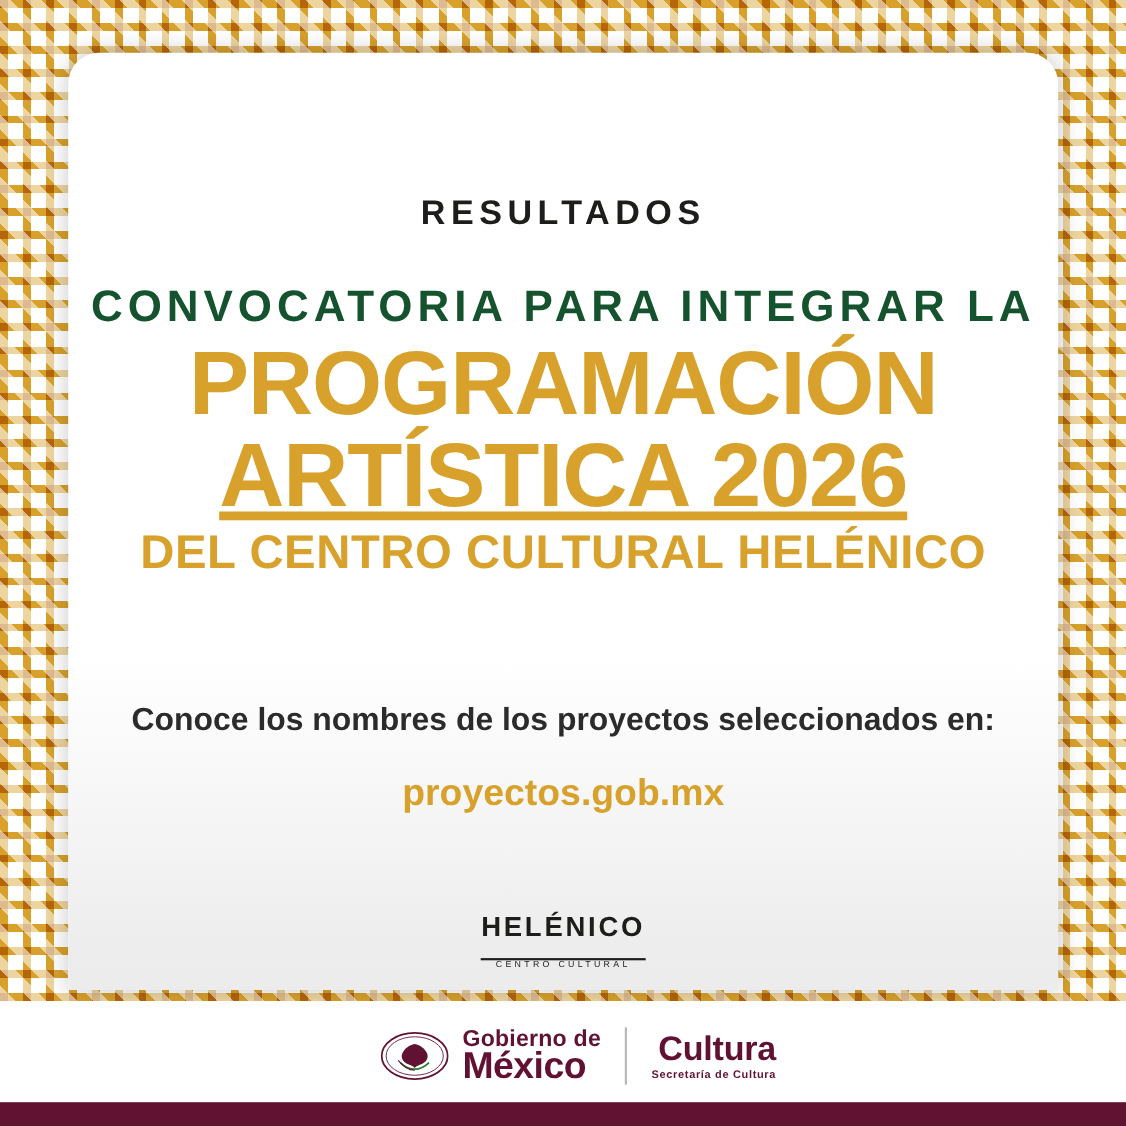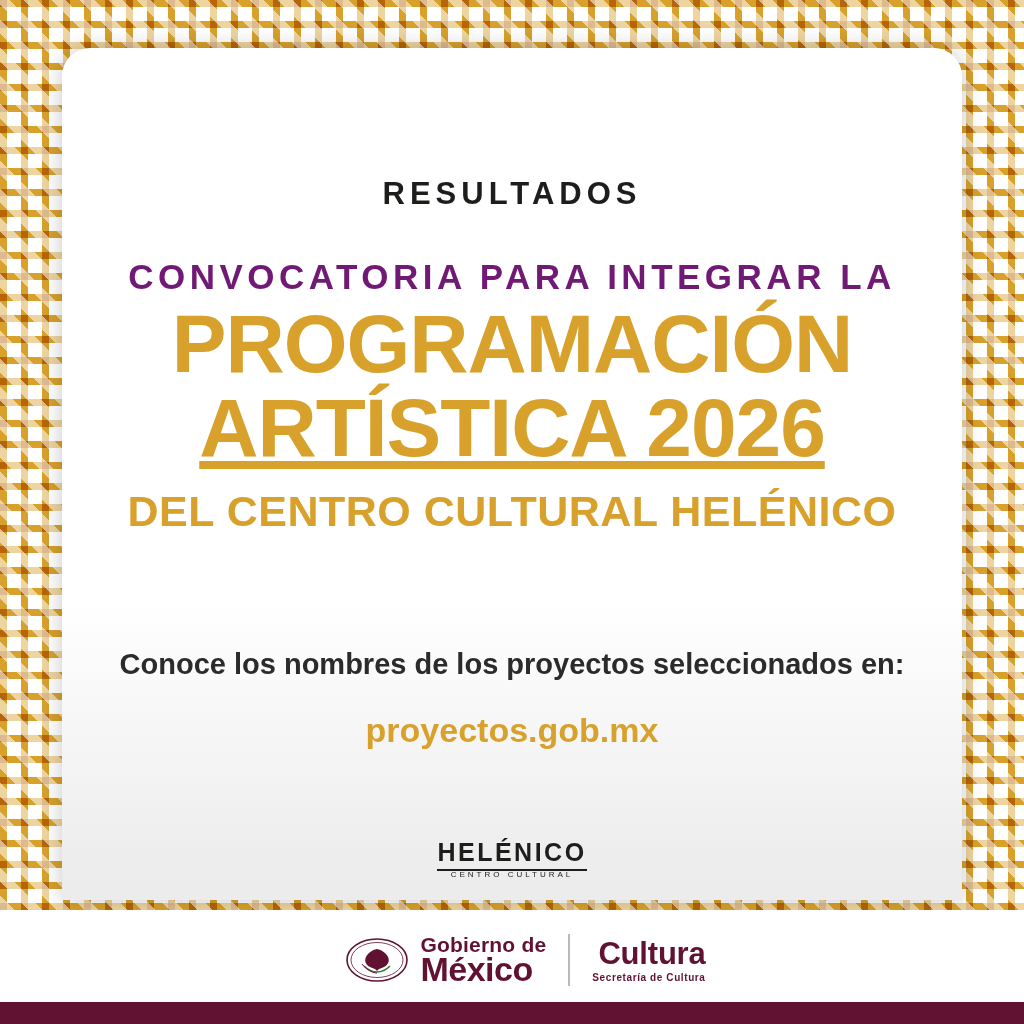--- a/index.html
+++ b/index.html
@@ -86,24 +86,24 @@
     margin-top: 128px;
     font-size: 31px;
     font-weight: 700;
     letter-spacing: 5px;
     color: #1d1d1b;
     text-align: right;
   }
 
   .subline {
     margin-top: 45px;
-    font-size: 35px;
+    font-size: 40px;
     font-weight: 700;
     letter-spacing: 4.5px;
-    color: #701a75;
+    color: #14532d;
     text-align: center;
   }
 
   .title1 {
     margin-top: 8px;
     font-size: 82px;
     line-height: 0.95;
     font-weight: 700;
     color: #d7a12c;
     letter-spacing: -1px;
@@ -117,21 +117,21 @@
     line-height: 0.95;
     font-weight: 700;
     color: #d7a12c;
     letter-spacing: -1px;
     text-align: center;
     white-space: nowrap;
     text-decoration: underline;
   }
 
   .title3 {
-    margin-top: 20px;
+    margin-top: 6px;
     font-size: 43px;
     font-weight: 700;
     color: #d7a12c;
     letter-spacing: 0.5px;
     text-align: center;
     white-space: nowrap;
   }
 
   .cta {
     margin-top: 112px;
@@ -156,21 +156,21 @@
     text-align: center;
     line-height: 1;
   }
   .helenico-logo .h-main {
     font-size: 25px;
     font-weight: 700;
     letter-spacing: 2.5px;
     color: #1d1d1b;
     display: block;
     border-bottom: 2px solid #1d1d1b;
-    padding-bottom: 4px;
+    padding-bottom: 15px;
   }
   .helenico-logo .h-sub {
     display: block;
     margin-top: 0;
     font-size: 8px;
     letter-spacing: 3px;
     color: #1d1d1b;
   }
 
   

